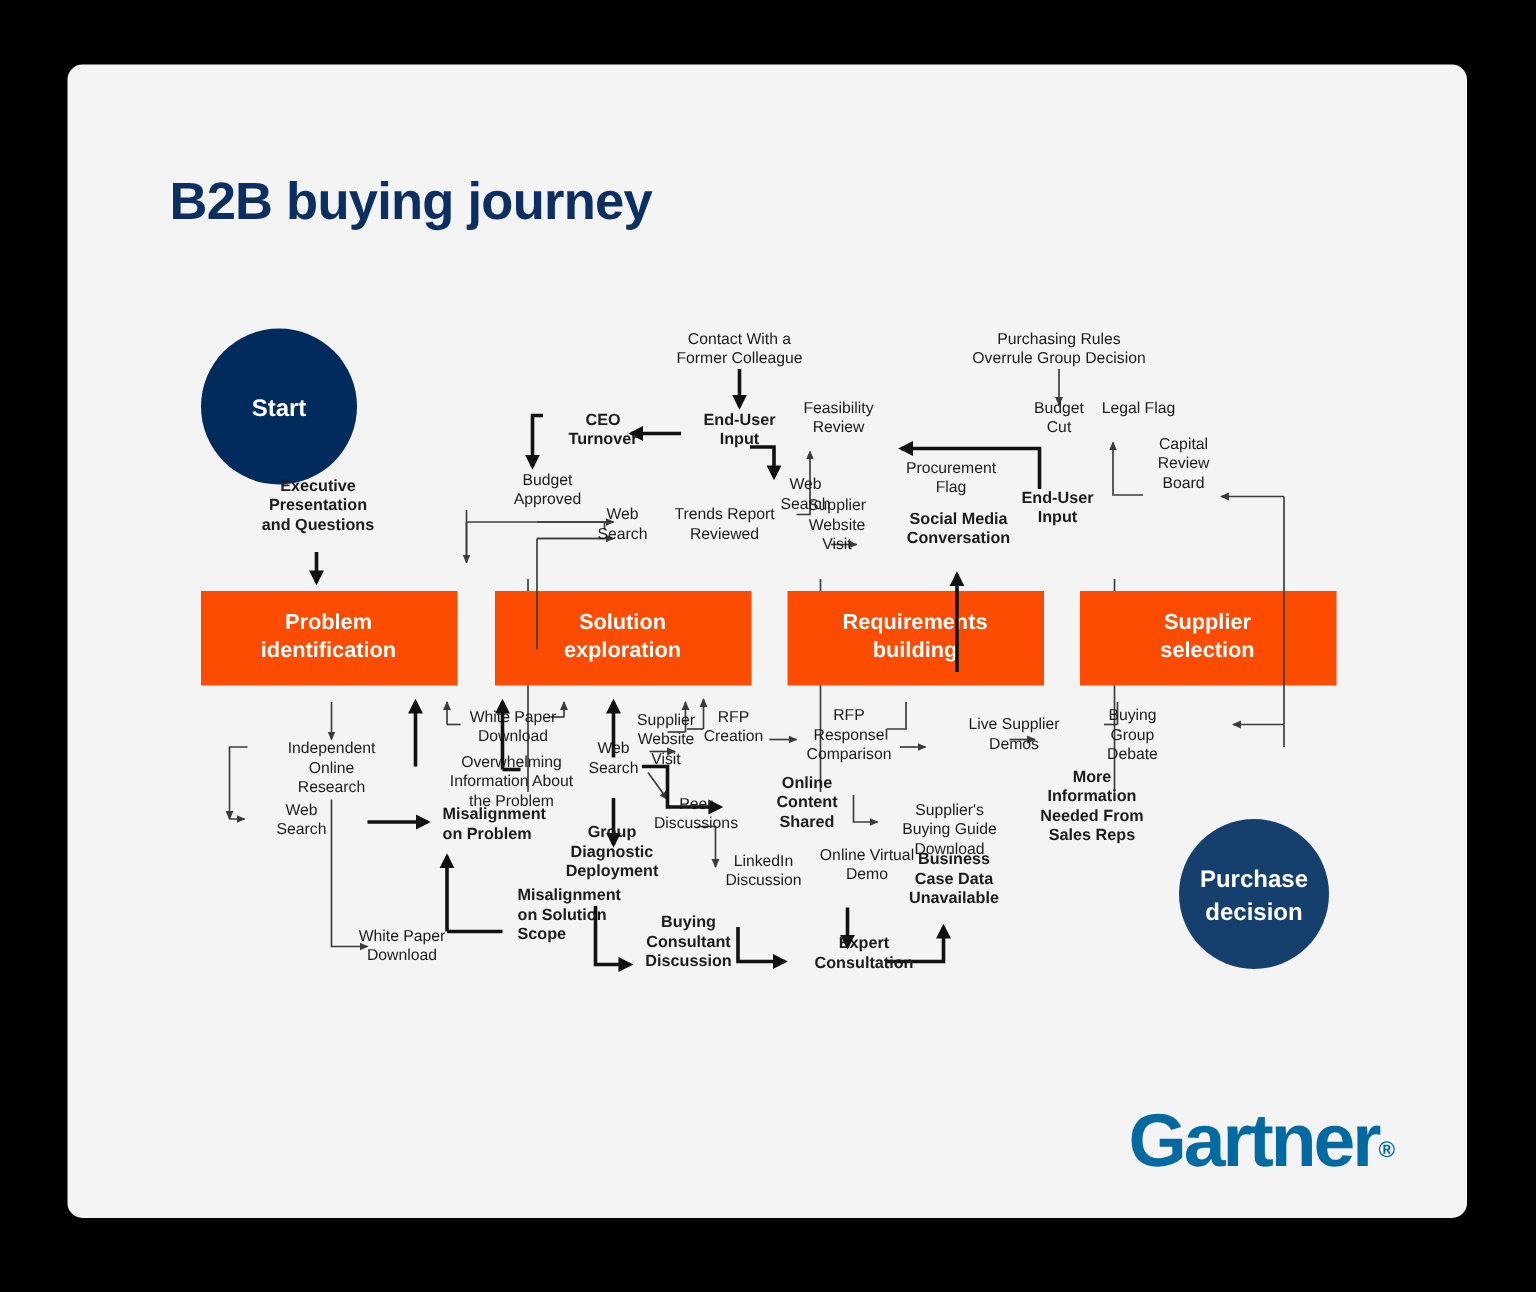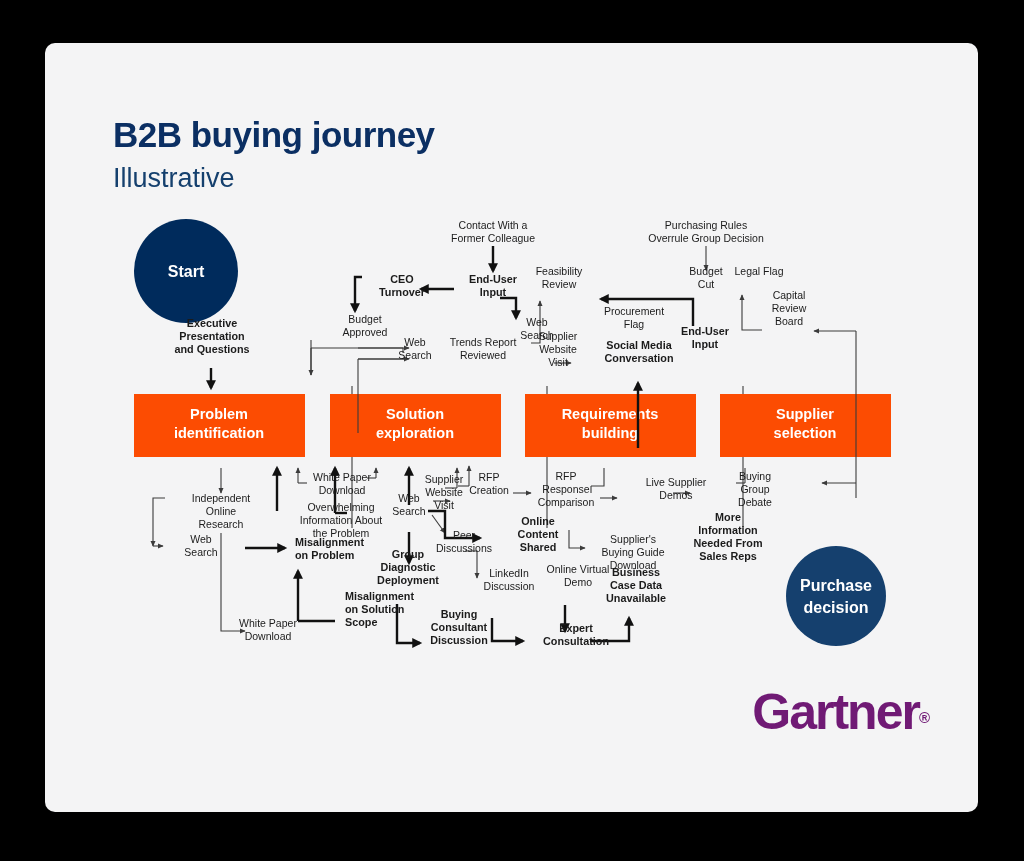--- a/index.html
+++ b/index.html
@@ -32,22 +32,22 @@
 
   
   #diagram{position:absolute;left:0;top:0;width:933px;height:769px;}
 
   
   #source{
     position:absolute;left:65px;top:670px;
     font-size:10.5px;line-height:14px;color:#a3a4a8;white-space:pre-line;
   }
   #logo{
-    position:absolute;right:48px;top:640px;
-    font-size:50px;font-weight:bold;color:#701a75;letter-spacing:-2px;
+    position:absolute;right:48px;top:688px;
+    font-size:50px;font-weight:bold;color:#0369a1;letter-spacing:-2px;
     white-space:nowrap;
   }
   #logo sup{font-size:15px;vertical-align:6px;letter-spacing:0;}
 
   
   .nd{font-family:"Liberation Sans","DejaVu Sans",sans-serif;font-size:10.5px;fill:#1b1b1b;}
   .nd.b{font-weight:bold;font-size:10.8px;}
   .stage-lbl{font-family:"Liberation Sans","DejaVu Sans",sans-serif;
              font-size:14.5px;font-weight:bold;fill:#ffffff;}
   .circ-lbl{font-family:"Liberation Sans","DejaVu Sans",sans-serif;
@@ -55,21 +55,20 @@
   .ln{stroke:#3b3b3b;stroke-width:1.1;fill:none;}
   .ln.t{stroke:#111;stroke-width:2.4;}
 </style>
 </head>
 <body>
 
 <div id="stage">
   <div id="card">
 
     <div id="title">B2B buying journey</div>
-    <div id="subtitle">Illustrative</div>
 
     <svg id="diagram" viewBox="0 0 933 769">
       <defs>
         <marker id="ah" viewBox="0 0 10 10" refX="8" refY="5" markerWidth="6" markerHeight="6" orient="auto-start-reverse">
           <path d="M0,1 L9,5 L0,9 z" fill="#3b3b3b"></path>
         </marker>
         <marker id="aht" viewBox="0 0 10 10" refX="7" refY="5" markerWidth="4.6" markerHeight="4.6" orient="auto-start-reverse">
           <path d="M0,0.5 L9,5 L0,9.5 z" fill="#111"></path>
         </marker>
       </defs>

